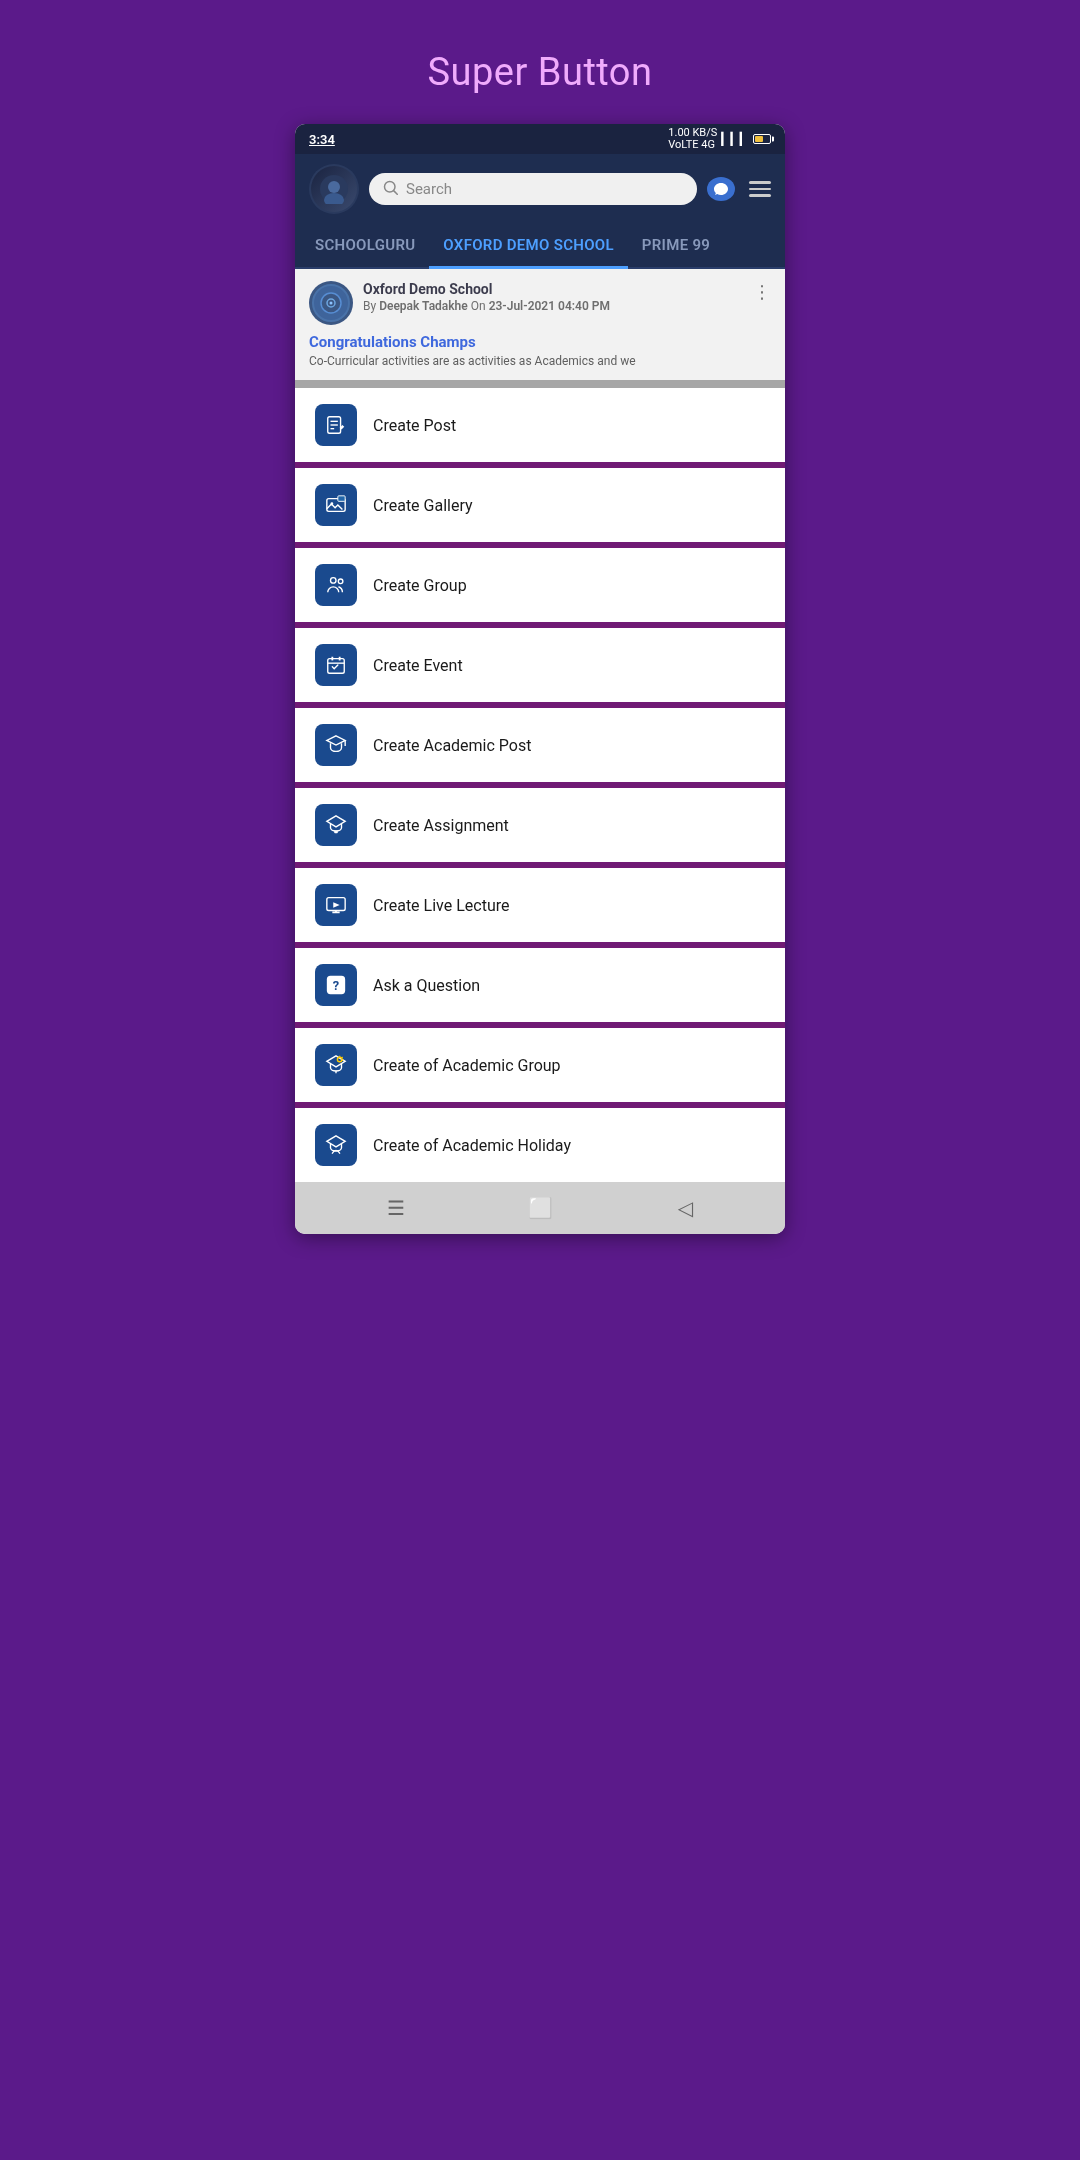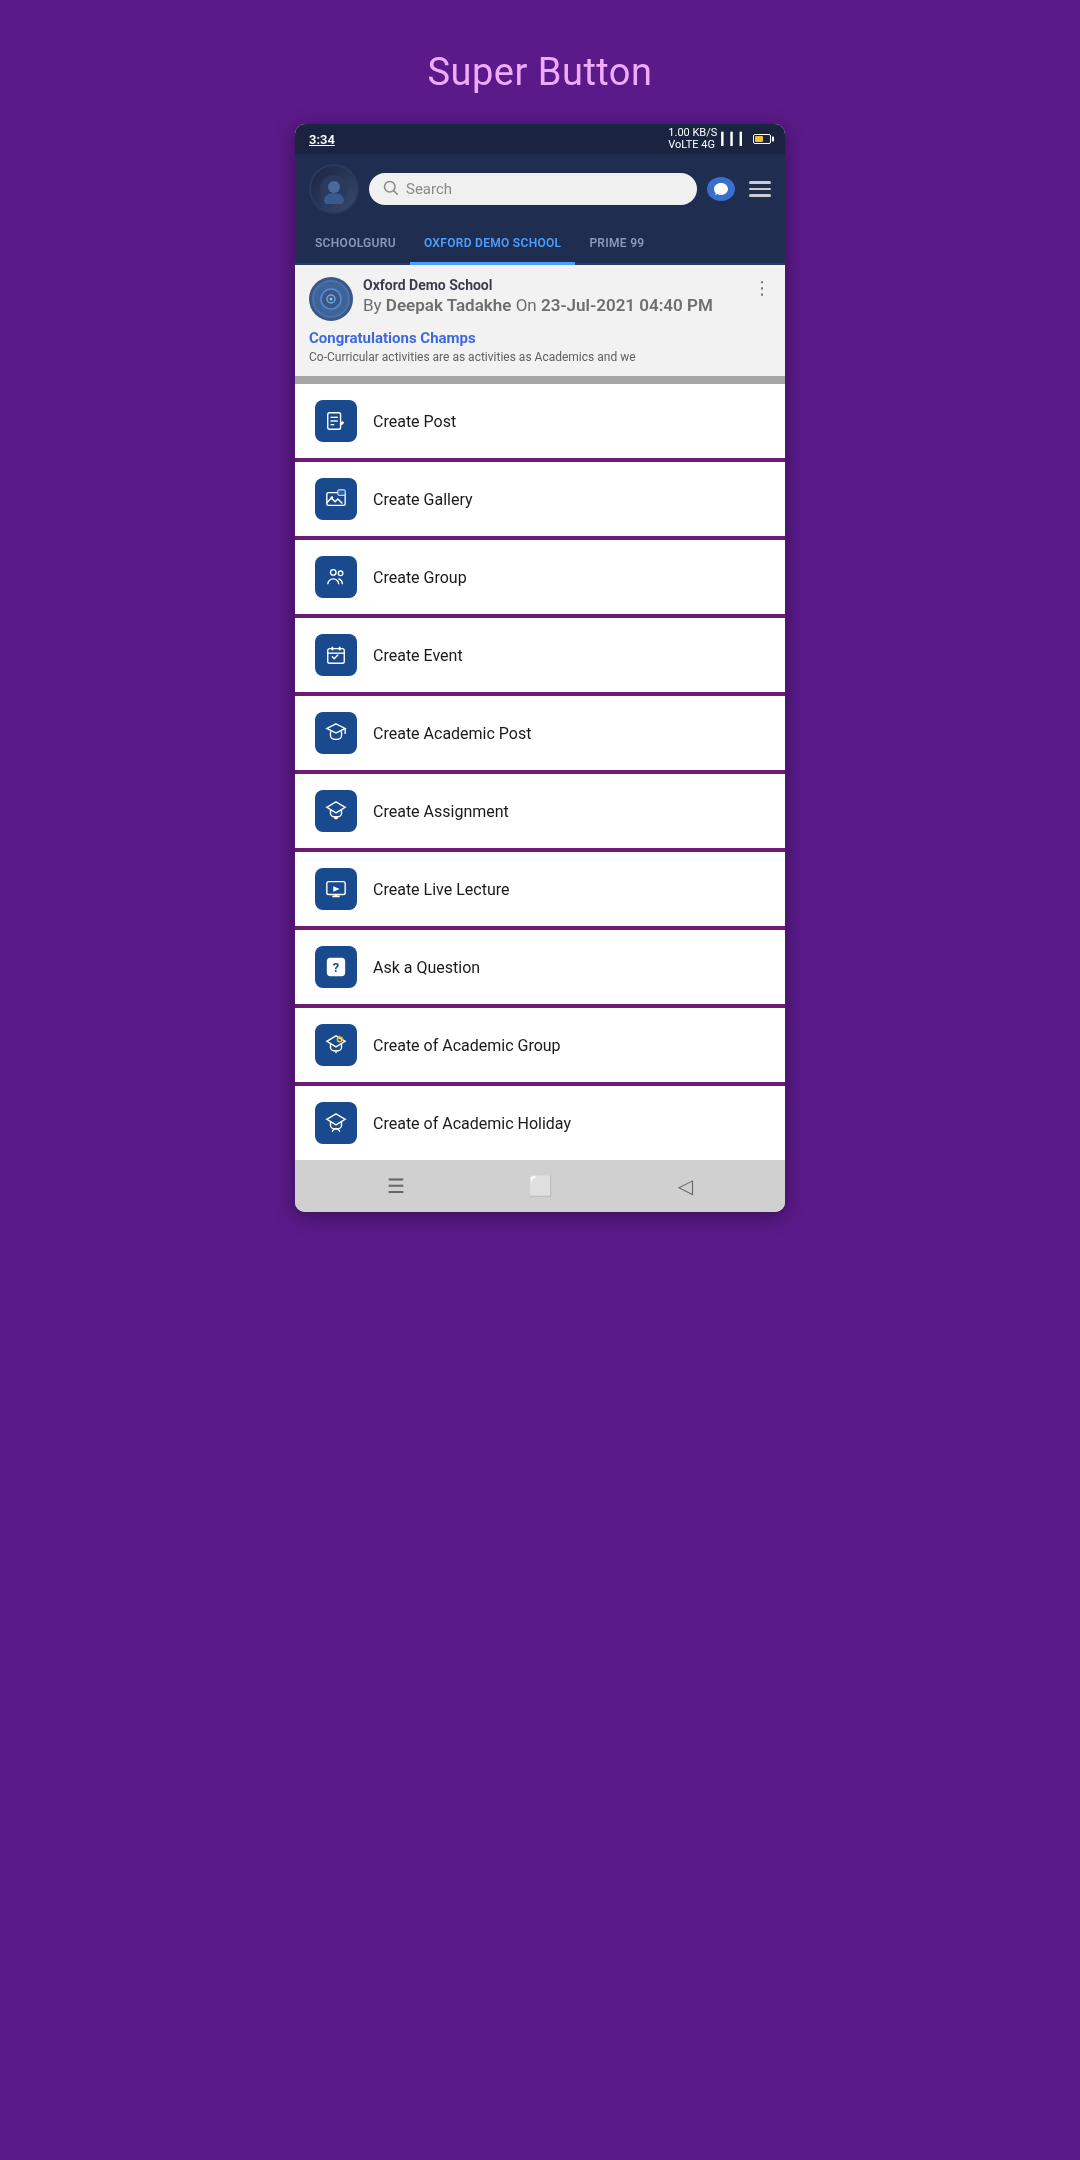--- a/index.html
+++ b/index.html
@@ -153,21 +153,21 @@
     }
     
     .tab-row {
       background: #1e2d50;
       display: flex;
       border-bottom: 2px solid #2a3d6a;
       padding: 0 6px;
     }
     .tab-item {
       padding: 12px 14px;
-      font-size: 12px;
+      font-size: 15px;
       font-weight: 600;
       color: #8899bb;
       cursor: pointer;
       white-space: nowrap;
       letter-spacing: 0.3px;
     }
     .tab-item.active {
       color: #4d9fff;
       border-bottom: 3px solid #4d9fff;
       margin-bottom: -2px;
@@ -200,39 +200,39 @@
       background: #1e4a8a;
       display: flex;
       align-items: center;
       justify-content: center;
       font-size: 7px;
       color: #88aacc;
       border: 2px solid #2a5a9a;
     }
     .post-info { flex: 1; }
     .post-school-name { font-weight: 700; font-size: 14px; color: #1a1a2e; }
-    .post-meta { font-size: 17px; color: #555; margin-top: 2px; }
+    .post-meta { font-size: 12px; color: #555; margin-top: 2px; }
     .post-meta span { font-weight: 600; }
     .three-dots { color: #555; font-size: 18px; cursor: pointer; }
     .post-title { font-size: 15px; font-weight: 700; color: #1d4ed8; margin-top: 8px; }
     .post-excerpt { font-size: 12px; color: #444; margin-top: 3px; }
     
     .overlay-bg {
       background: rgba(0,0,0,0.35);
       height: 8px;
     }
     .menu-list {
       background: white;
     }
     .menu-item {
       display: flex;
       align-items: center;
       gap: 16px;
       padding: 16px 20px;
-      border-bottom: 4px solid #701a75;
+      border-bottom: 6px solid #701a75;
       cursor: pointer;
     }
     .menu-item:last-child { border-bottom: none; }
     .menu-icon-box {
       width: 42px;
       height: 42px;
       background: #1a4a8e;
       border-radius: 8px;
       display: flex;
       align-items: center;

